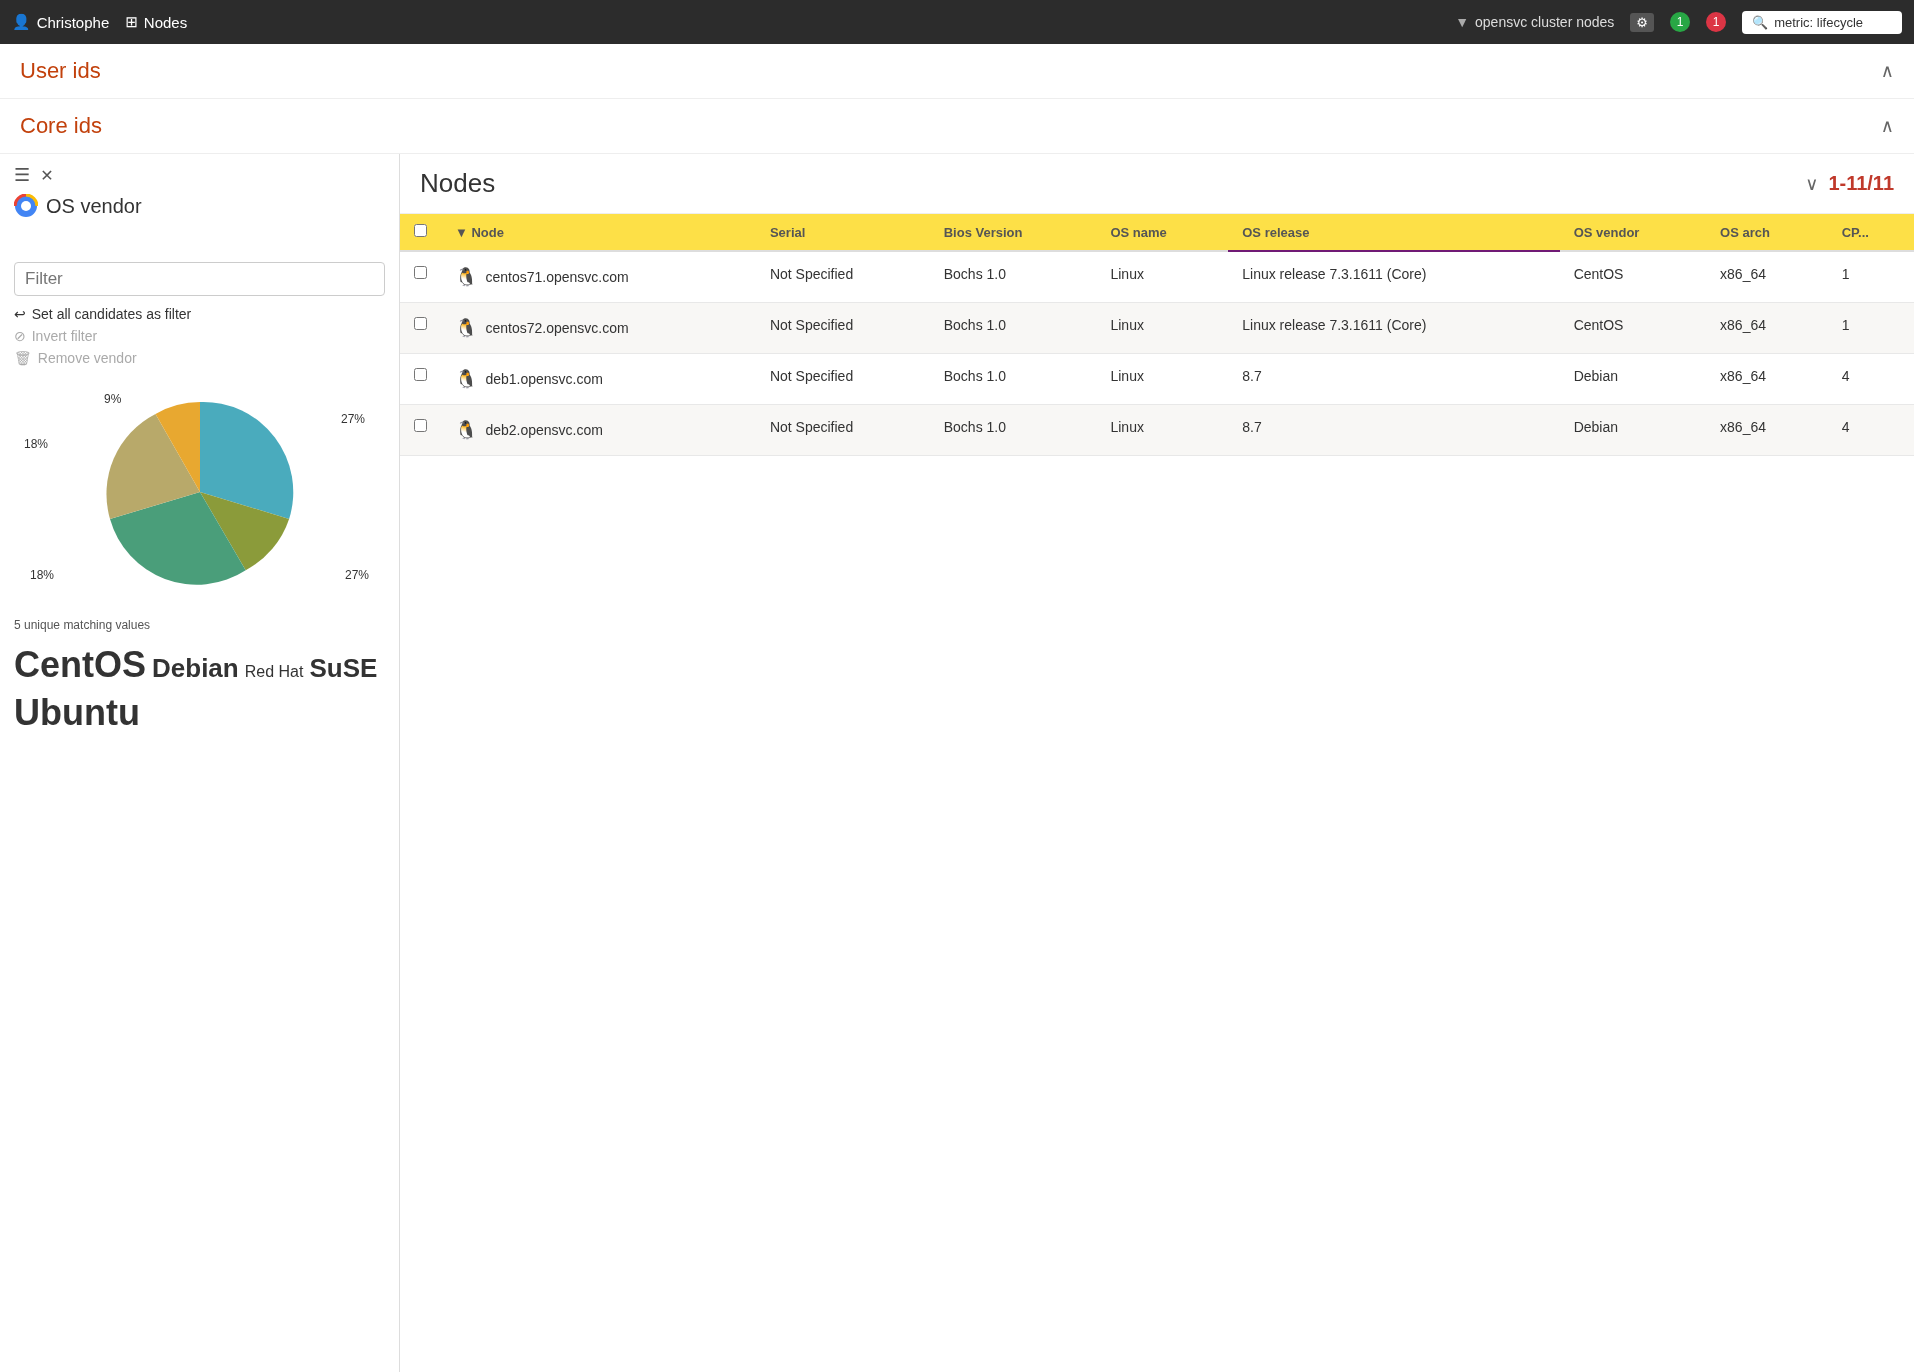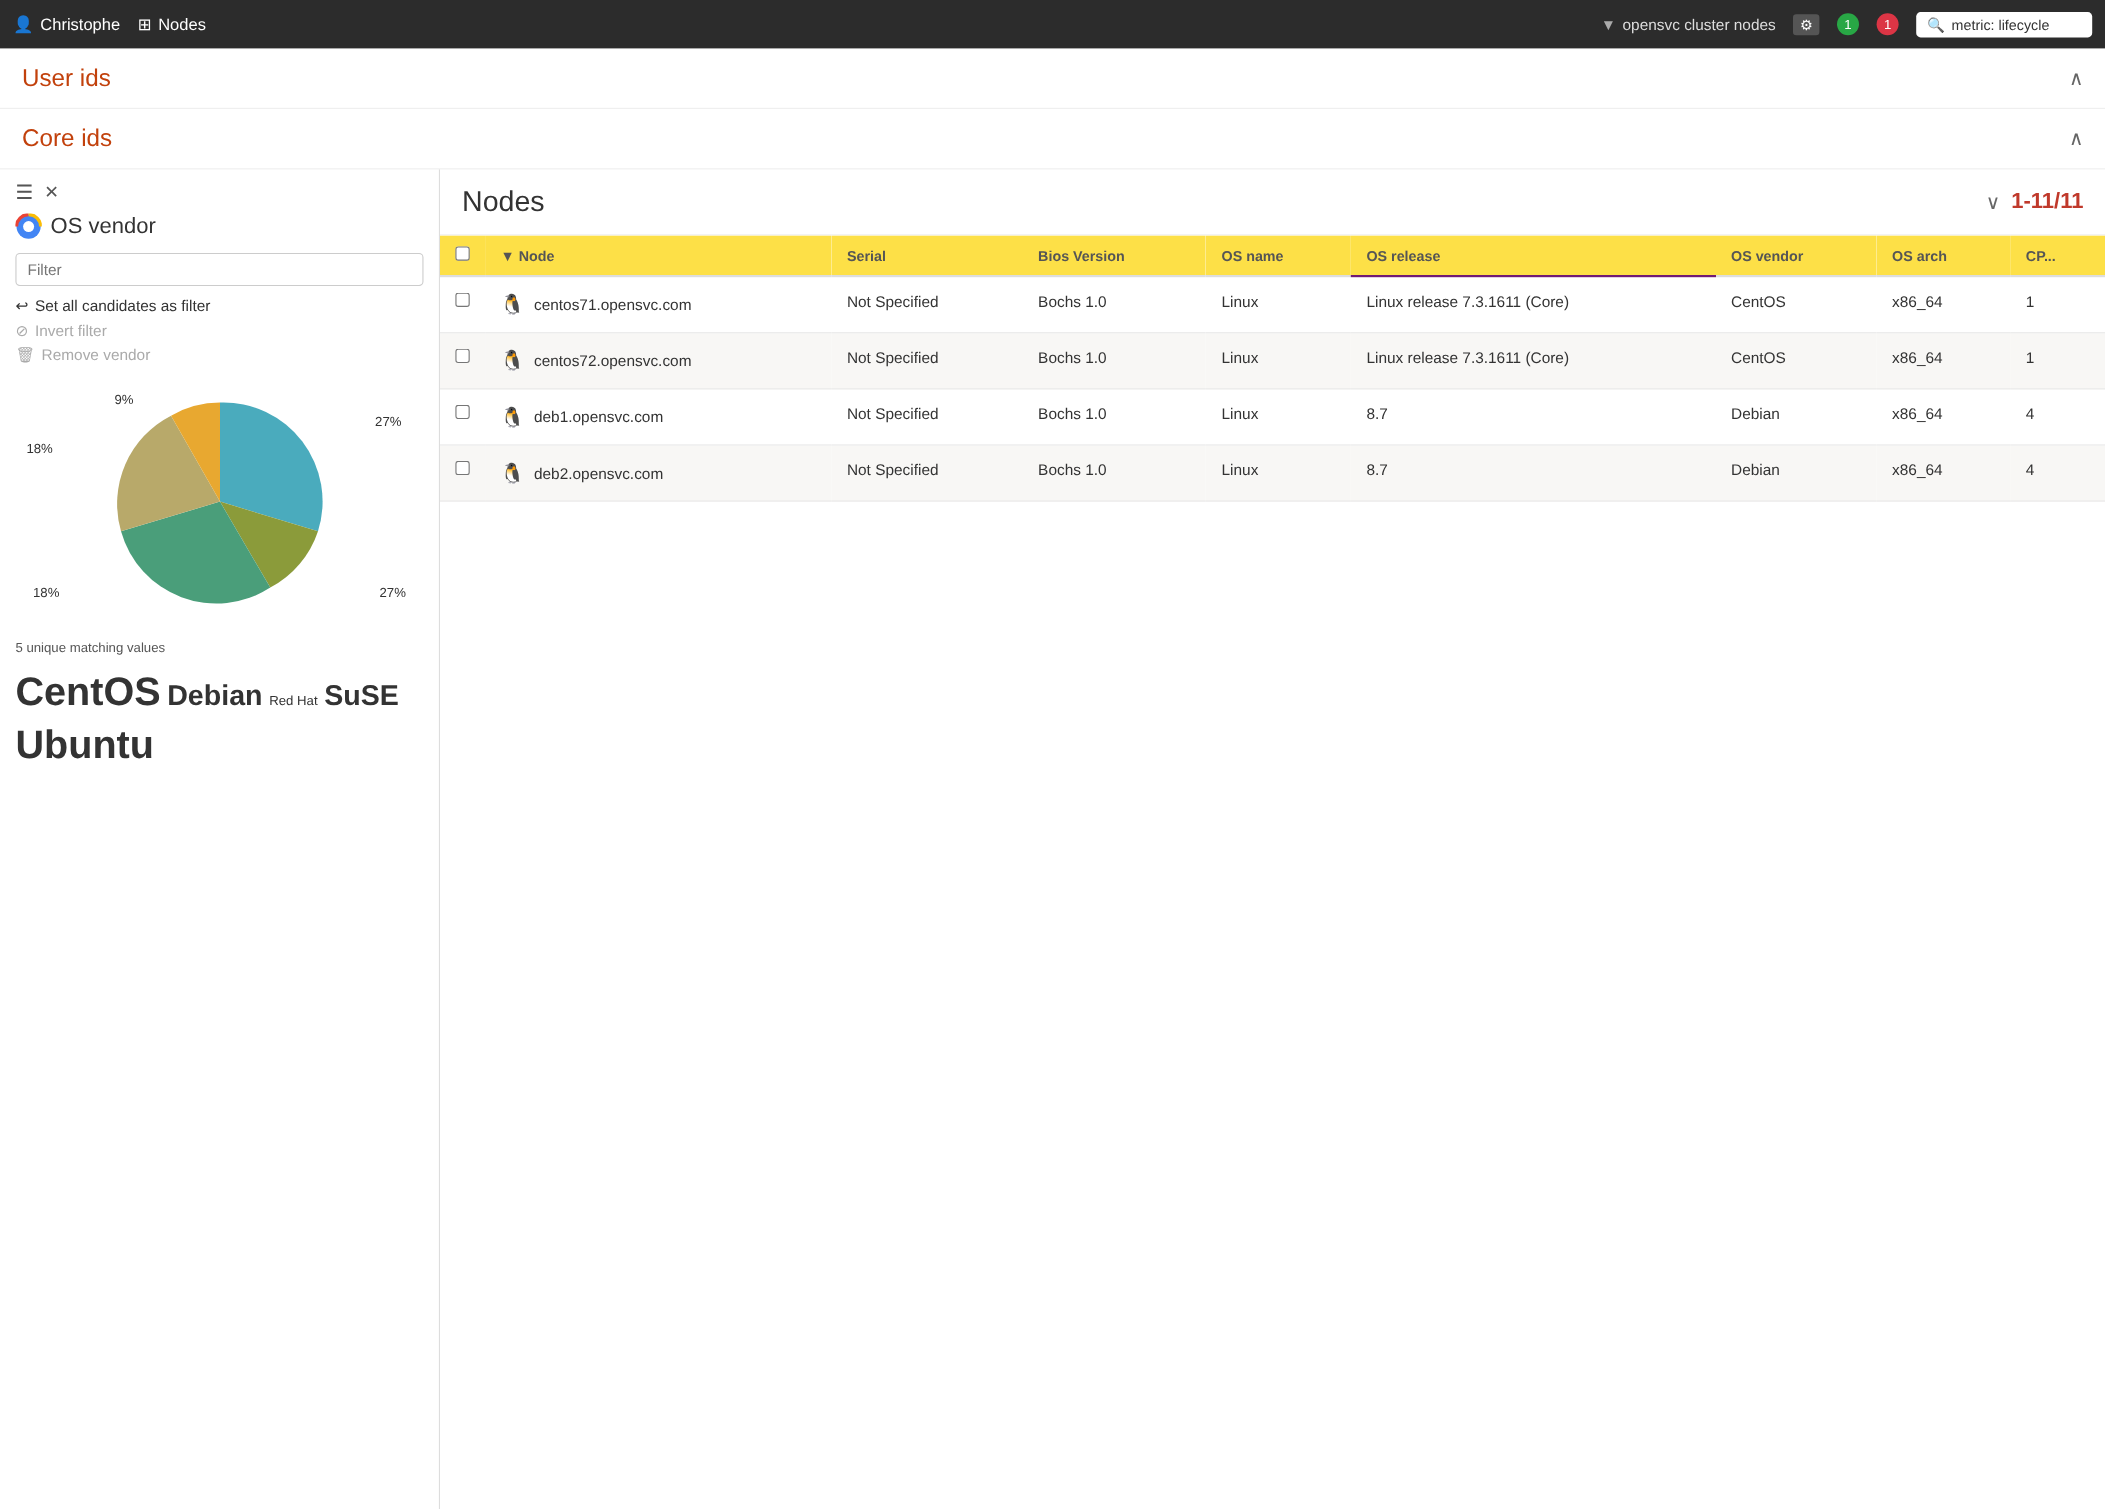--- a/index.html
+++ b/index.html
@@ -66,40 +66,40 @@
     .sidebar-close-btn {
       float: right; background: none; border: none; font-size: 16px; cursor: pointer; color: #555;
     }
     .sidebar-menu-btn {
       background: none; border: none; font-size: 18px; cursor: pointer; color: #555; margin-right: 10px;
     }
     .sidebar-title {
       display: flex; align-items: center; gap: 8px; font-size: 20px; font-weight: 500; margin-bottom: 12px; margin-top: 4px;
     }
     .filter-input {
-      width: 100%; border: 1px solid #ccc; border-radius: 4px; padding: 6px 10px; font-size: 14px; margin-bottom: 10px;
+      width: 100%; border: 1px solid #ccc; border-radius: 4px; padding: 6px 10px; font-size: 17px; margin-bottom: 10px; margin-top: 32px;
     }
     .sidebar-action {
       display: flex; align-items: center; gap: 6px; margin-bottom: 6px; color: #333; font-size: 14px;
     }
     .sidebar-action-disabled { color: #aaa; display: flex; align-items: center; gap: 6px; margin-bottom: 6px; font-size: 14px; }
     
     
     .pie-container {
       display: flex; justify-content: center; align-items: center; margin: 16px 0;
       position: relative;
     }
     .pie-label {
       position: absolute; font-size: 12px; color: #333; font-weight: 500;
     }
     .unique-values { font-size: 12px; margin-bottom: 12px; color: #555; }
     .vendor-tags { display: flex; flex-wrap: wrap; gap: 6px; align-items: baseline; }
     .vendor-tag-large { font-size: 36px; font-weight: bold; color: #333; }
     .vendor-tag-medium { font-size: 26px; font-weight: bold; color: #333; }
-    .vendor-tag-small { font-size: 12px; color: #333; }
+    .vendor-tag-small { font-size: 16px; color: #333; }
     .nodes-header {
       display: flex; align-items: center; justify-content: space-between;
       padding: 14px 20px; border-bottom: 1px solid #eee;
     }
     .nodes-header h2 { font-size: 26px; font-weight: normal; color: #333; }
     .nodes-header-right { display: flex; align-items: center; gap: 10px; }
     .nodes-count { color: #c0392b; font-size: 20px; font-weight: bold; }
 
     
     .data-table {

